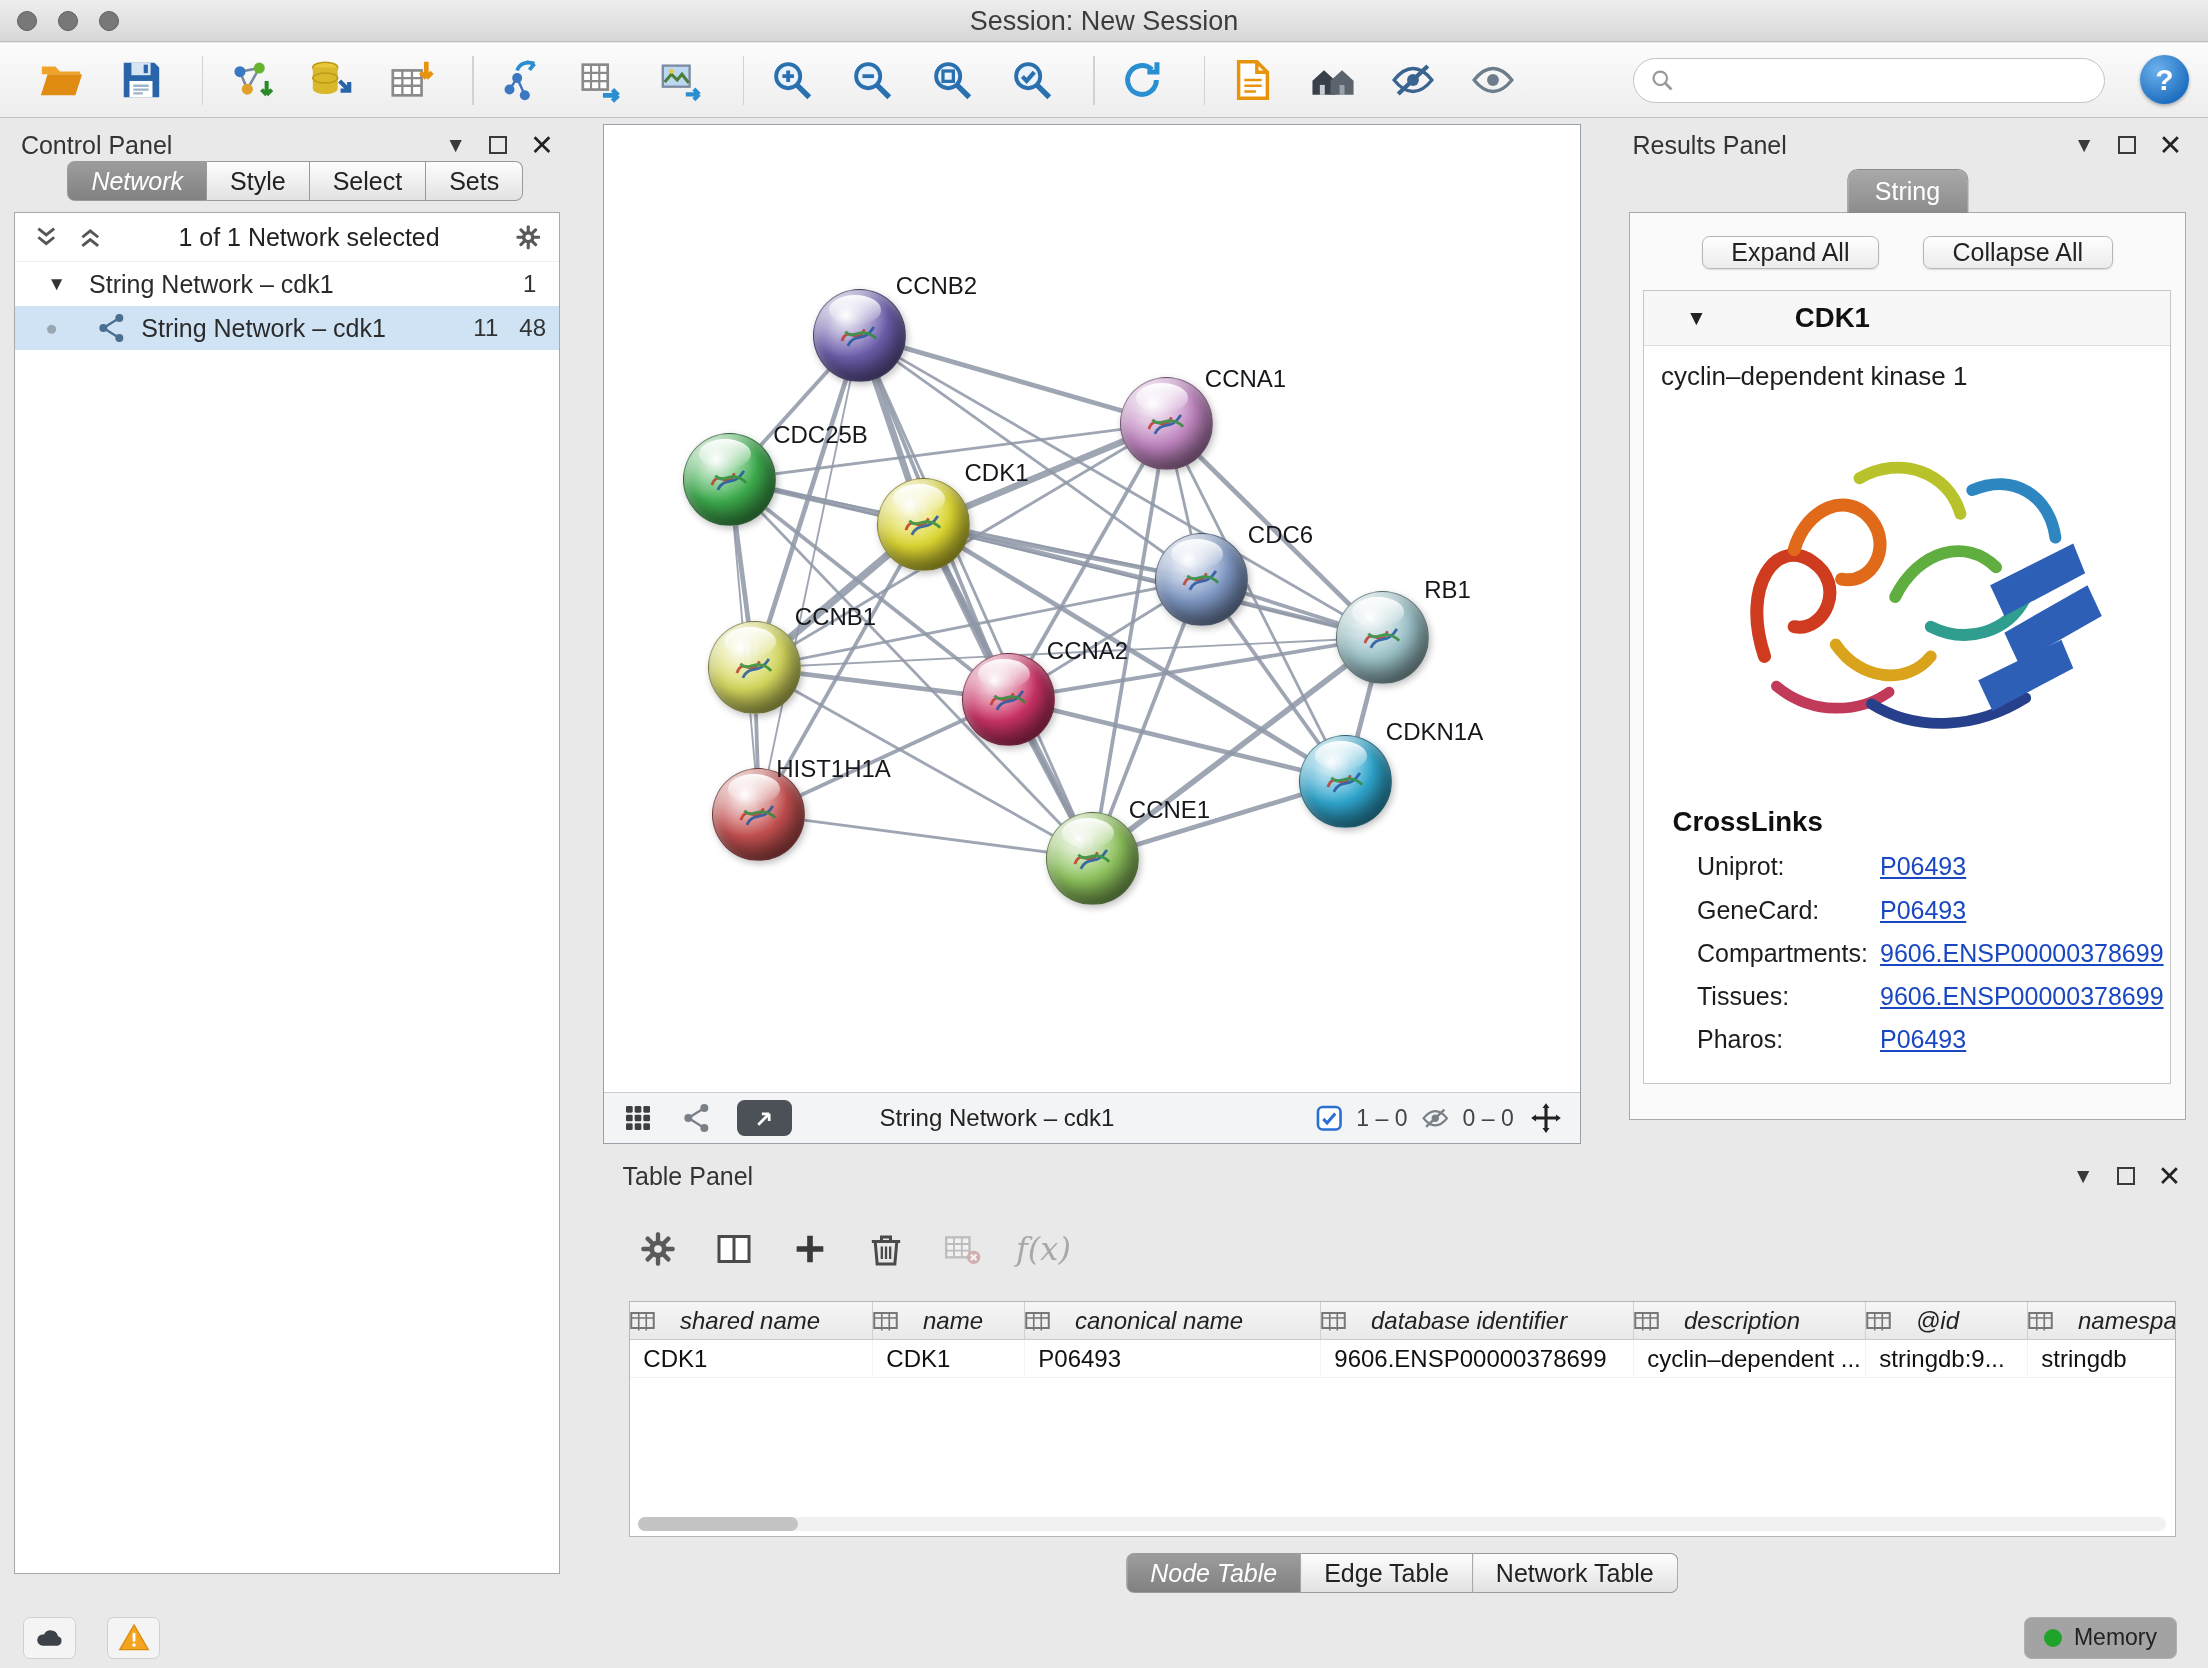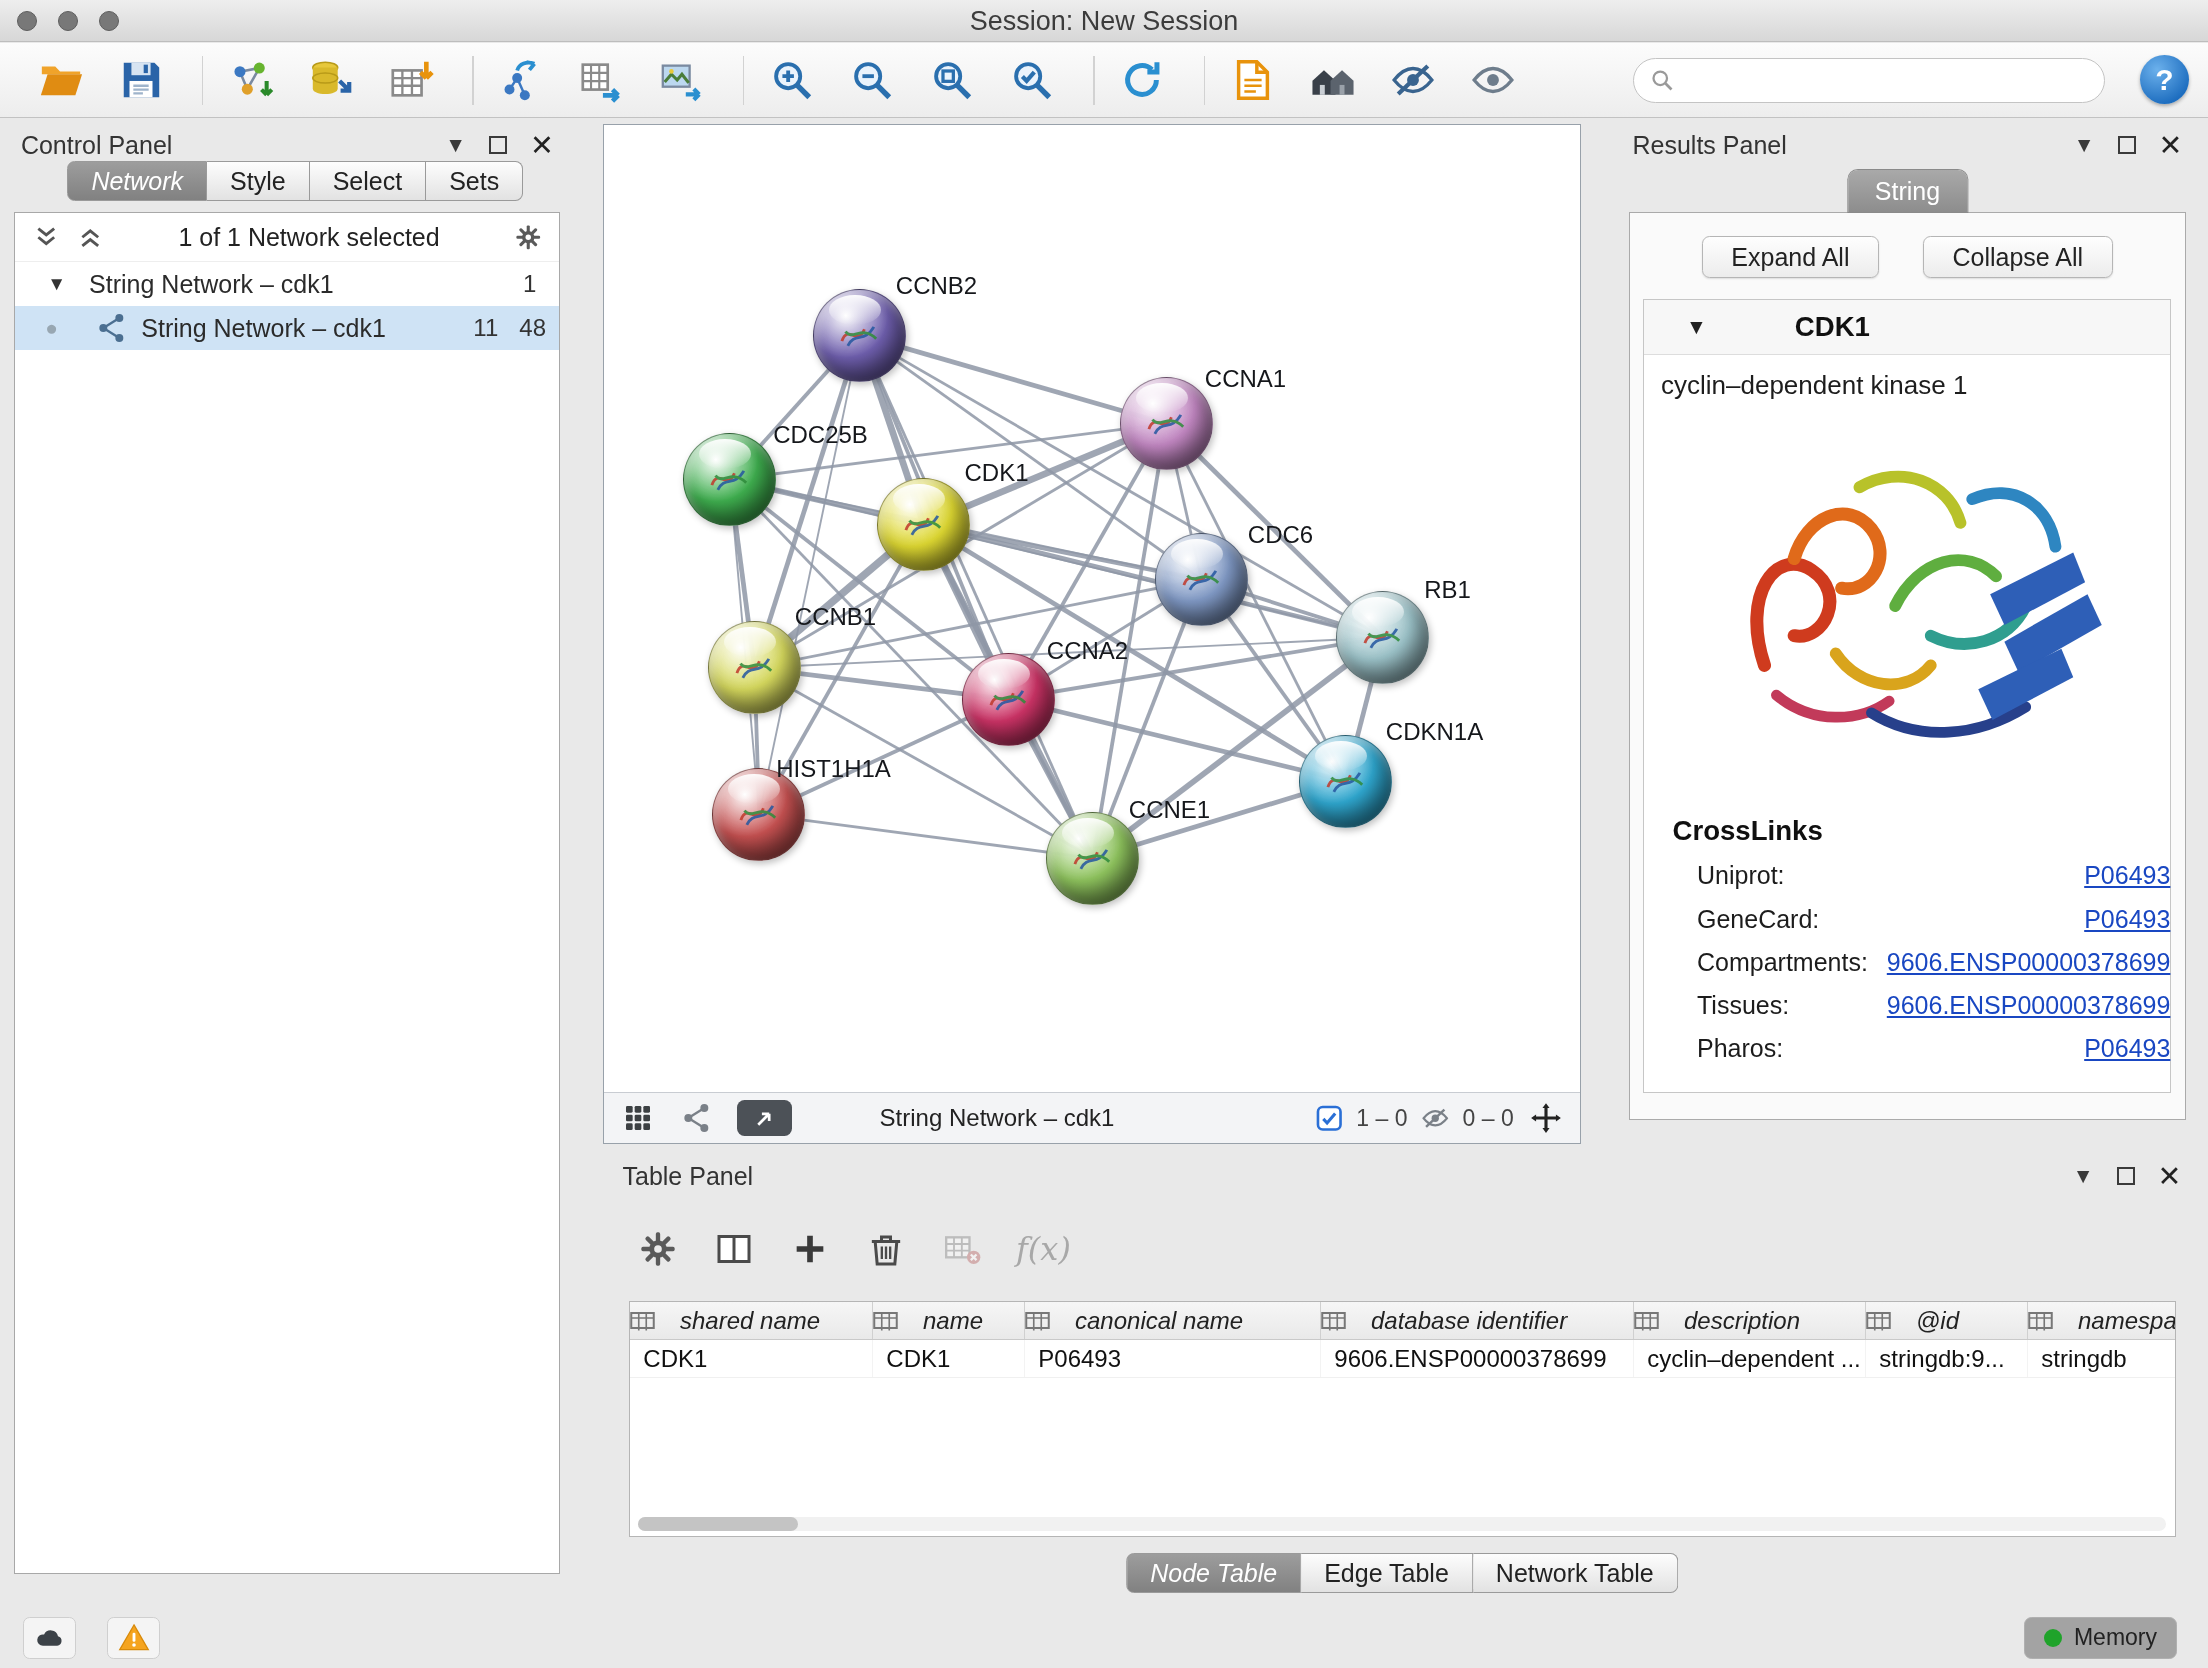--- a/index.html
+++ b/index.html
@@ -80,31 +80,31 @@
   .nb-right svg { width:28.5px; height:28.5px; }
   .nb-cross svg { width:34px; height:34px; }
 
   
   .results-panel { position:absolute; left:1623px; top:124px; width:569px; height:1016px; }
   .string-tab { position:absolute; left:50%; transform:translateX(-50%); top:46px; height:42px; padding:0 27px;
     background:linear-gradient(#a9a9a9,#8d8d8d); color:#fff; font-size:25px; border-radius:9.5px 9.5px 0 0;
     display:flex; align-items:center; box-shadow:0 0 0 1px #8a8a8a; z-index:2; }
   .rp-box { position:absolute; left:5.7px; top:88px; width:557px; height:908px; background:#fafafa; border:1px solid #aaa; }
   .rp-buttons { display:flex; justify-content:center; gap:44px; margin-top:23px; }
-  .rp-btn { height:42px; padding:0 28.5px; border:1px solid #b5b5b5; border-radius:7.6px;
+  .rp-btn { height:33px; padding:0 28.5px; border:1px solid #b5b5b5; border-radius:7.6px;
     background:linear-gradient(#fefefe,#ececec); font-size:25px; display:flex; align-items:center; color:#222;
     box-shadow:0 1px 1.9px rgba(0,0,0,.12); }
   .protein-card { margin:21px 13.3px 0 13.3px; border:1px solid #c6c6c6; background:#fff; height:794px; position:relative; }
   .card-head { height:55px; border-bottom:1px solid #ddd; display:flex; align-items:center; background:#f7f7f7; }
   .card-head .disc { margin-left:42px; font-size:21px; color:#222; }
   .card-head .pname { margin-left:88px; font-weight:bold; font-size:27.6px; color:#111; }
   .card-desc { margin:15px 0 0 17px; font-size:26px; color:#1d1d1d; }
   .protein-art { display:block; margin:15px auto 0; width:476px; height:380px; }
   .cl-title { margin:19px 0 0 28.5px; font-size:27.6px; font-weight:bold; color:#101010; }
-  .cl-row { display:flex; margin:14.3px 0 0 53px; font-size:25px; align-items:baseline;justify-content:space-between; }
+  .cl-row { display:flex; margin:14.3px 0 0 53px; font-size:25px; align-items:baseline; }
   .cl-label { width:183px; color:#1c1c1c; flex:0 0 auto; }
   .cl-link { color:#1947c2; text-decoration:underline; cursor:pointer; white-space:nowrap; }
 
   
   .table-panel { position:absolute; left:613px; top:1155px; width:1578px; height:437px; }
   .tp-toolbar { position:absolute; left:23px; top:65px; display:flex; align-items:center; gap:32px; height:57px; }
   .tp-toolbar .tp-btn { width:44px; height:44px; display:flex; align-items:center; justify-content:center; }
   .tp-toolbar svg { width:40px; height:40px; }
   .fx { font-family:"DejaVu Serif","Liberation Serif",serif; font-style:italic; font-size:32px; color:#a8a8a8; }
   .tp-table { position:absolute; left:16px; top:146px; width:1547px; height:236px; border:1px solid #b5b5b5; background:#fff; overflow:hidden; }

